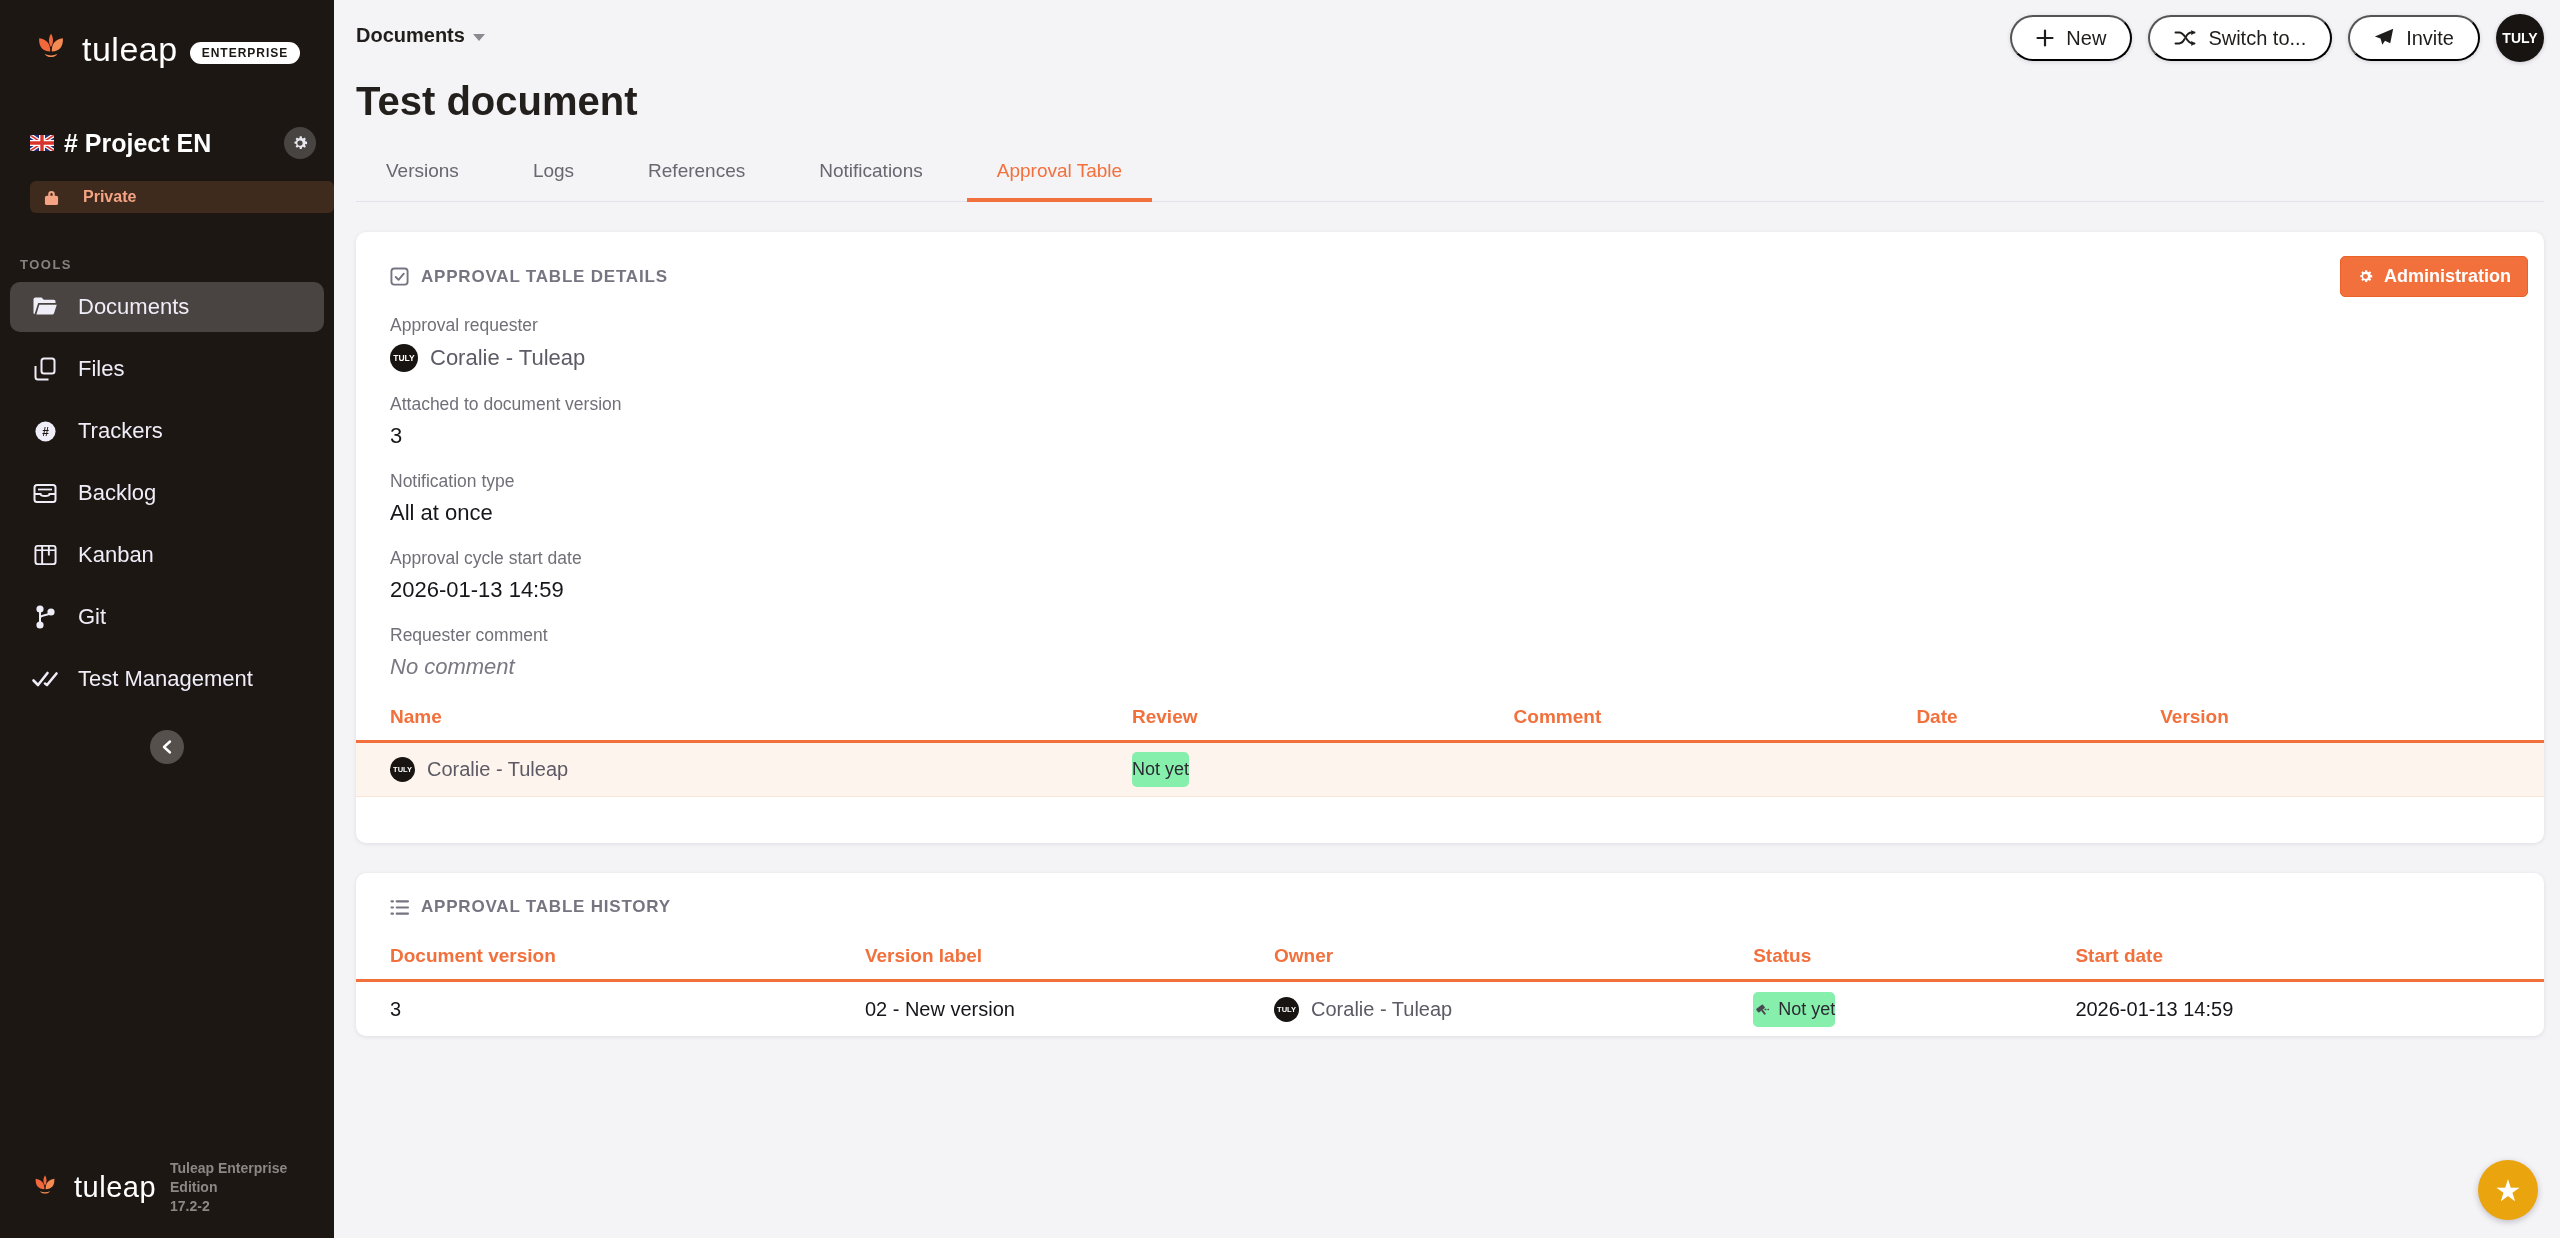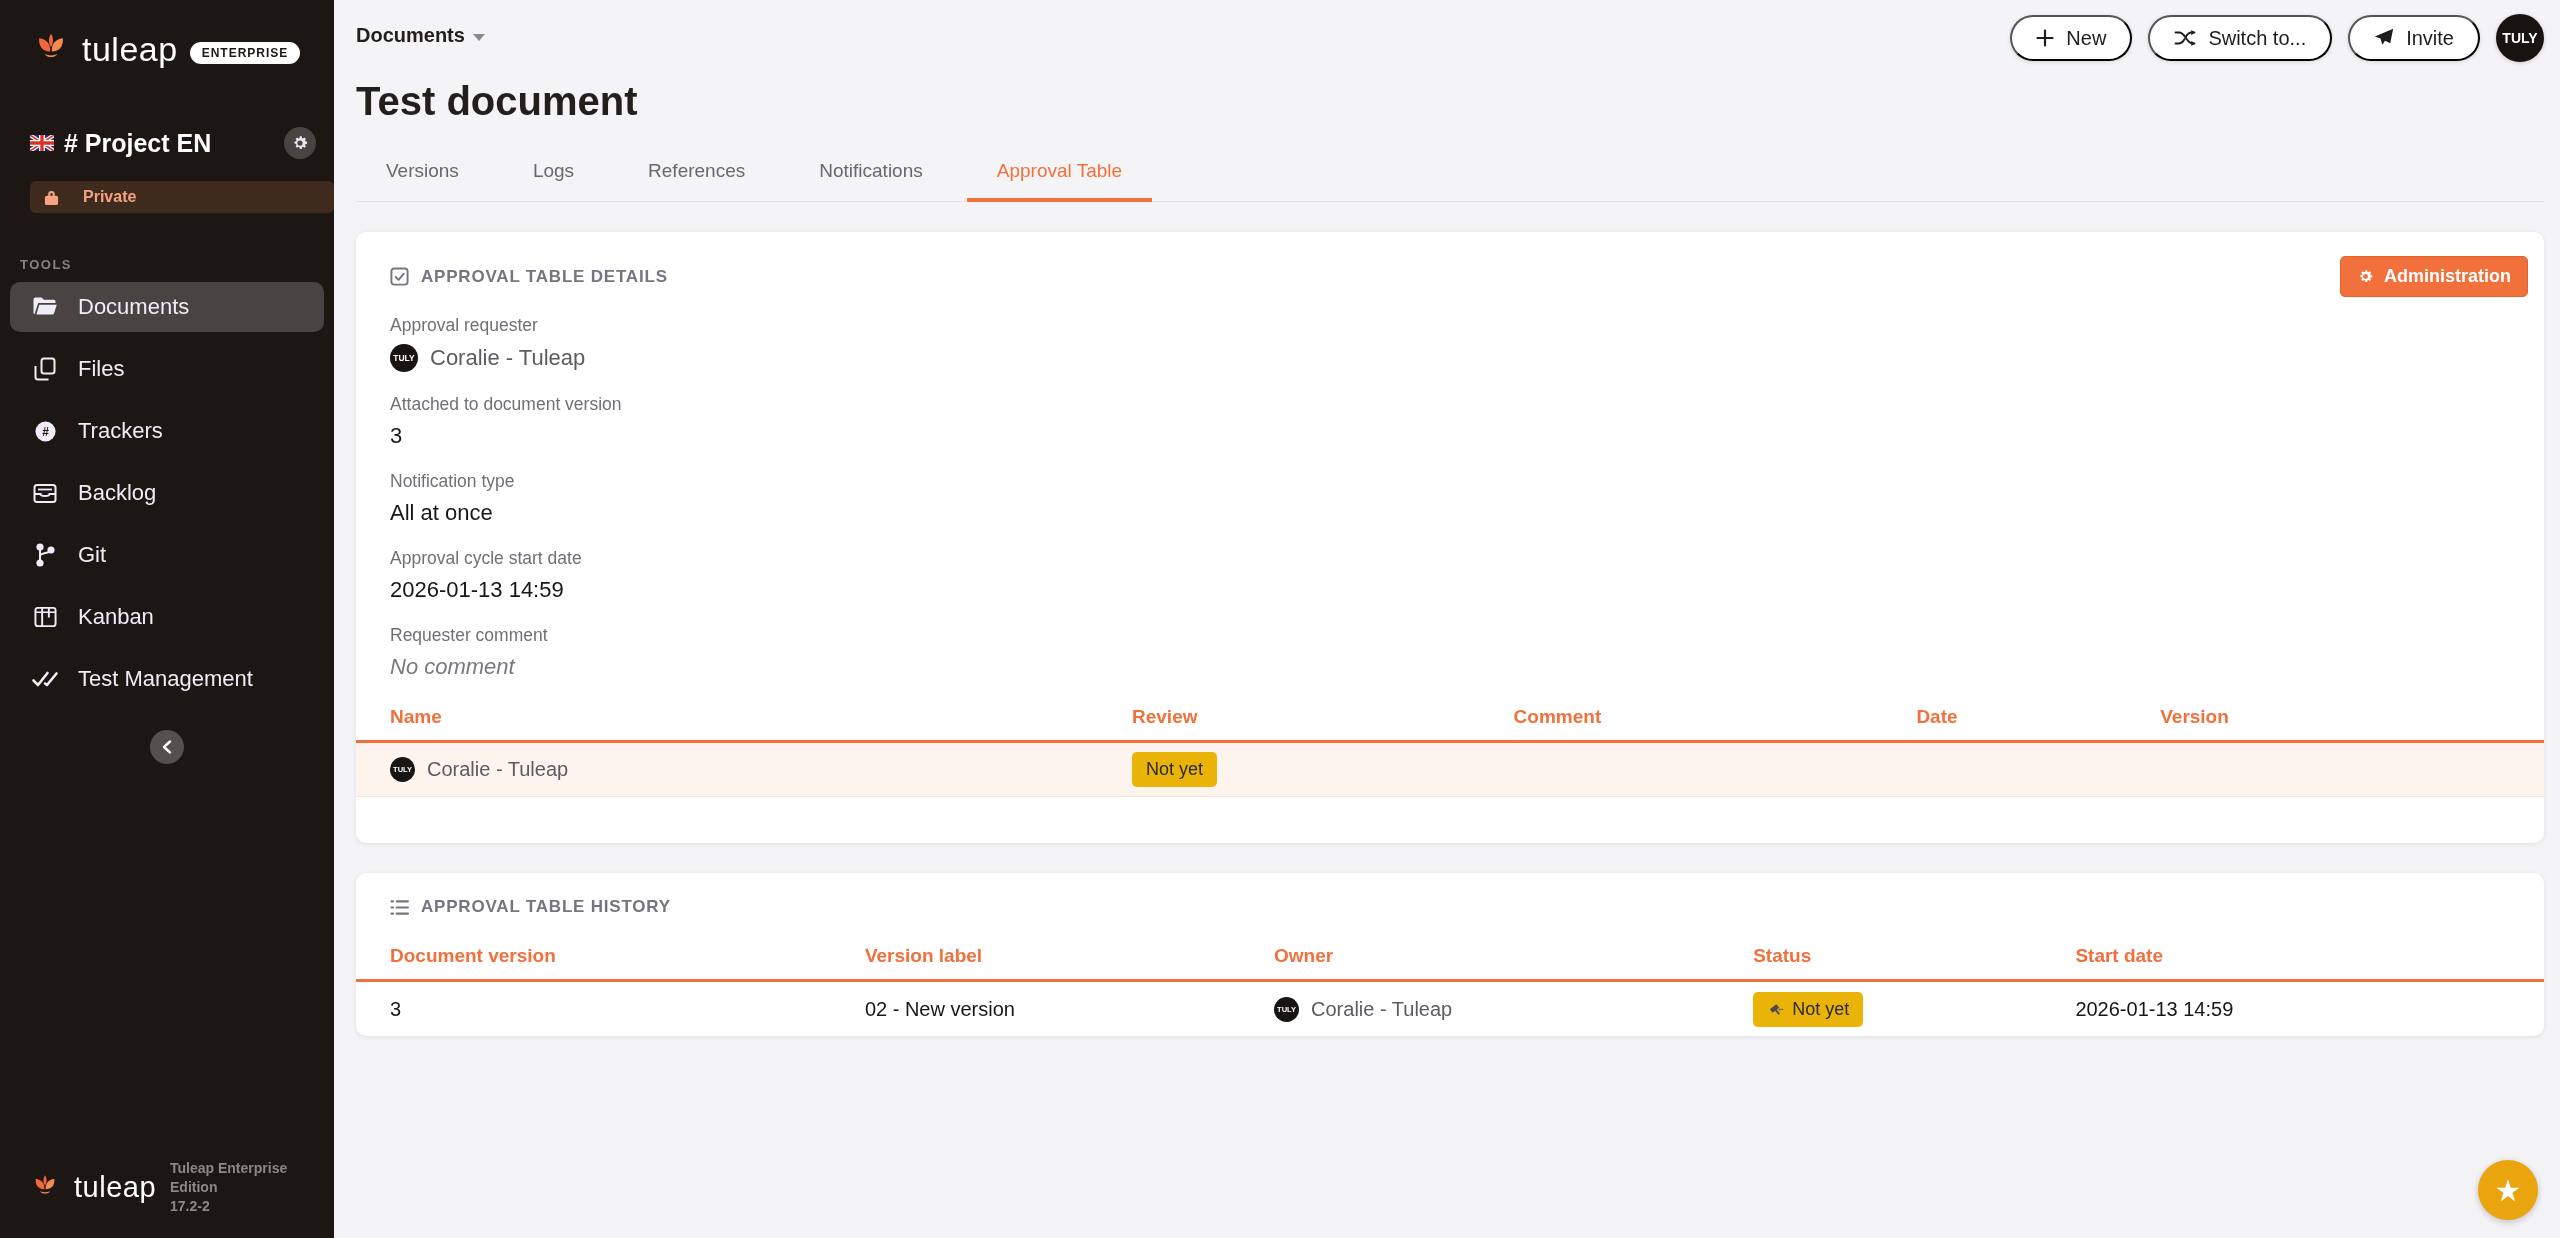--- a/index.html
+++ b/index.html
@@ -58,21 +58,21 @@
   .user-chip { display:flex; align-items:center; gap:12px; color:#5c5a64; font-size:22px; }
 
   
   .tbl { margin-top:26px; }
   .tbl-head { display:flex; padding:0 34px; border-bottom:3px solid #f2703c;align-items:flex-end; }
   .tbl-head span { color:#f2703c; font-size:19px; font-weight:700; padding-bottom:12px; }
   .tbl-row { display:flex; align-items:center; padding:0 34px; height:54px; font-size:20px; color:#5c5a64; }
   .tbl-row.peach { background:#fdf4ed; border-bottom:1px solid #f9e4d6; }
   .t1c1{width:35%;} .t1c2{width:18%;} .t1c3{width:19%;} .t1c4{width:11.5%;} .t1c5{width:16.5%;}
   .t2c1{width:22.4%;} .t2c2{width:19.3%;} .t2c3{width:22.6%;} .t2c4{width:15.2%;} .t2c5{width:20.5%;}
-  .badge { display:inline-flex; align-items:center; gap:8px; background:#eab308; color:#2b2a33; font-size:18px; border-radius:5px; padding:7px 14px; }
+  .badge { display:inline-flex; align-items:center; gap:8px; background:#86efac; color:#2b2a33; font-size:18px; border-radius:5px; padding:7px 0; }
   .dark-val { color:#17161b; }
   .card .bottom-pad { height:46px; }
 
   .fab { position:absolute; right:22px; bottom:18px; width:60px; height:60px; border-radius:50%; background:#e9a40e; color:#ffffff; display:flex; align-items:center; justify-content:center; font-size:30px; box-shadow:0 2px 6px rgba(40,35,60,.25); cursor:pointer; }
 
   .ic { display:inline-flex; align-items:center; justify-content:center; }
   svg { overflow:visible; }
 </style>
 </head>
 <body>
@@ -157,38 +157,38 @@
         <svg width="24" height="22" viewBox="0 0 24 22" fill="none" stroke="#efedf8" stroke-width="2">
             <rect x="1.5" y="3" width="21" height="17" rx="2.5"></rect>
             <path d="M1.5 12h6c0 2.6 9 2.6 9 0h6"></path>
             <path d="M5 7.5h14" stroke-width="1.8"></path>
           </svg>
       </span>
       <span>Backlog</span>
     </div>
     <div class="nav-item">
       <span class="nav-ic ic">
+        <svg width="23" height="22" viewBox="0 0 24 22" fill="none" stroke="#efedf8" stroke-width="2">
+            <rect x="1.5" y="1.5" width="21" height="19" rx="2.5"></rect>
+            <path d="M8.5 1.5v19M15.5 1.5v10"></path>
+            <path d="M1.5 6h21" stroke-width="1.6"></path>
+          </svg>
+      </span>
+      <span>Kanban</span>
+    </div>
+    <div class="nav-item">
+      <span class="nav-ic ic">
         <svg width="20" height="24" viewBox="0 0 20 24" fill="none" stroke="#efedf8" stroke-width="2">
             <circle cx="5" cy="4" r="2.6" fill="#efedf8"></circle>
             <circle cx="5" cy="20" r="2.6" fill="#efedf8"></circle>
             <circle cx="16" cy="7" r="2.6" fill="#efedf8"></circle>
             <path d="M5 7v10M5 13c0-4 11-2 11-6"></path>
           </svg>
       </span>
       <span>Git</span>
-    </div>
-    <div class="nav-item">
-      <span class="nav-ic ic">
-        <svg width="23" height="22" viewBox="0 0 24 22" fill="none" stroke="#efedf8" stroke-width="2">
-            <rect x="1.5" y="1.5" width="21" height="19" rx="2.5"></rect>
-            <path d="M8.5 1.5v19M15.5 1.5v10"></path>
-            <path d="M1.5 6h21" stroke-width="1.6"></path>
-          </svg>
-      </span>
-      <span>Kanban</span>
     </div>
     <div class="nav-item">
       <span class="nav-ic ic">
         <svg width="26" height="20" viewBox="0 0 26 20" fill="none" stroke="#efedf8" stroke-width="2.6" stroke-linecap="round" stroke-linejoin="round">
             <path d="M1.5 11.5l4.5 4.5L15.5 4"></path>
             <path d="M13 14.5l2 1.5L24.5 4.5"></path>
           </svg>
       </span>
       <span>Test Management</span>
     </div>

